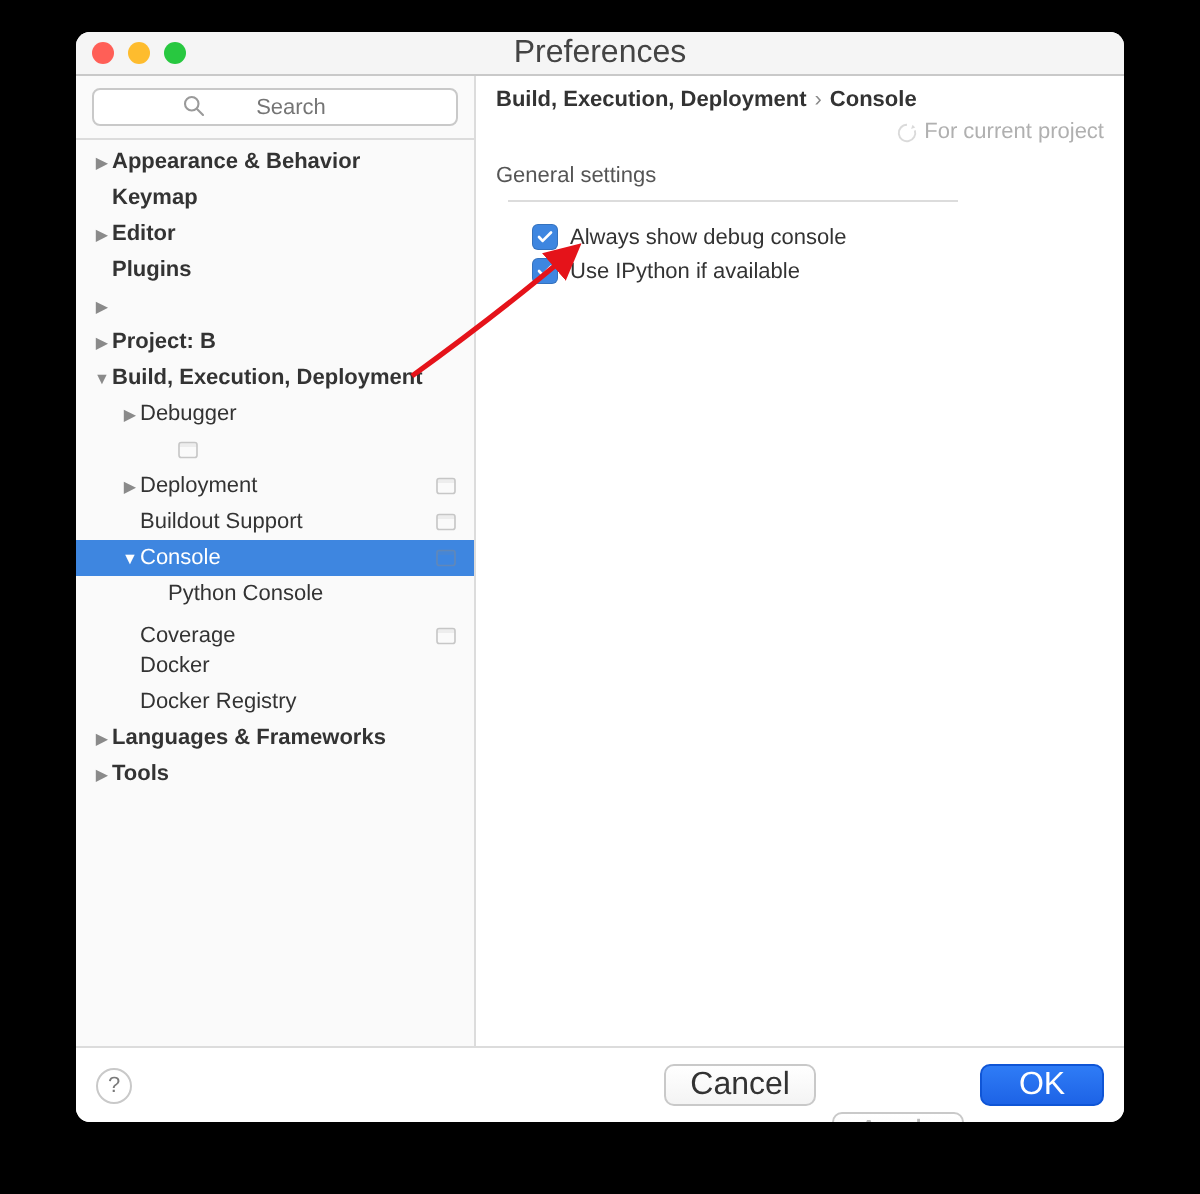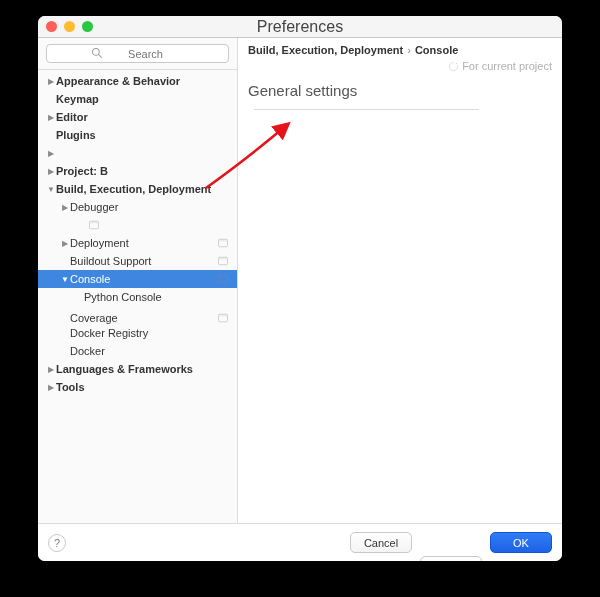--- a/index.html
+++ b/index.html
@@ -85,21 +85,21 @@
     padding:6px 10px 4px 10px;display:flex;align-items:center;gap:4px;
     font-size:11px;flex-wrap:wrap;
   }
   .crumb .strong{font-weight:700;}
   .crumb .sep{color:#888;}
   .crumb .proj{color:var(--text-faint);display:inline-flex;align-items:center;gap:3px;margin-left:auto;}
   .proj .reset-icon{
     width:11px;height:11px;opacity:.55;
   }
   .section-label{
-    padding:6px 10px 2px 10px;font-size:15px;color:#555;
+    padding:6px 10px 2px 10px;font-size:11px;color:#555;
   }
   .section-label .line{
     display:inline-block;border-bottom:1px solid var(--border-light);width:225px;vertical-align:middle;margin-left:6px;
   }
   .settings{
     padding:4px 10px 0 28px;display:flex;flex-direction:column;gap:4px;
   }
   .check-row{display:flex;align-items:center;gap:6px;font-size:11px;}
   .cb{
     width:13px;height:13px;border-radius:3px;background:#3e86e0;
@@ -115,21 +115,21 @@
     background:#fff;
   }
   .help{
     width:18px;height:18px;border:1px solid var(--border);border-radius:50%;
     display:flex;align-items:center;justify-content:center;color:#7a7a7a;font-size:11px;
   }
   .spacer{flex:1;}
   .btn{
     height:21px;min-width:62px;padding:0 12px;border-radius:5px;
     border:1px solid var(--border);background:linear-gradient(#fff,#f4f4f4);
-    font-size:11px;color:#333;display:inline-flex;align-items:center;justify-content:center;
+    font-size:16px;color:#333;display:inline-flex;align-items:center;justify-content:center;
   }
   .btn.disabled{color:#b9b9b9;margin-top:48px;}
   .btn.primary{
     border:1px solid #0f55d6;color:#fff;
     background:linear-gradient(var(--btn-blue),var(--btn-blue-g2));
   }
 
   
   .arrow-annot{
     position:absolute;pointer-events:none;
@@ -232,25 +232,25 @@
           <div class="row" style="padding-left: 22px; align-items: flex-end;">
             <span class="disc"></span>
             <span class="lbl">Coverage</span>
             <svg class="badge" viewBox="0 0 16 16">
   <rect x="2" y="3" width="12" height="10" rx="1.5" fill="none" stroke="#8a8a8a" stroke-width="1.1"></rect>
   <rect x="2" y="3" width="12" height="3" fill="#8a8a8a" opacity=".25"></rect>
 </svg>
           </div>
           <div class="row" style="padding-left: 22px;">
             <span class="disc"></span>
+            <span class="lbl">Docker</span>
+          </div>
+          <div class="row" style="padding-left: 22px;">
+            <span class="disc"></span>
             <span class="lbl">Docker Registry</span>
-          </div>
-          <div class="row" style="padding-left: 22px;">
-            <span class="disc"></span>
-            <span class="lbl">Docker</span>
           </div>
           <div class="row bold" style="padding-left: 8px;">
             <span class="disc">▶</span>
             <span class="lbl">Languages &amp; Frameworks</span>
           </div>
           <div class="row bold" style="padding-left: 8px;">
             <span class="disc">▶</span>
             <span class="lbl">Tools</span>
           </div>
         </div>
@@ -268,20 +268,38 @@
           </svg>
           <span>For current project</span>
         </span>
       </div>
 
       <div class="section-label">
         <span>General settings</span>
         <span class="line"></span>
       </div>
 
+      <div class="settings">
+        <label class="check-row">
+          <span class="cb">
+            <svg viewBox="0 0 12 12">
+                <path d="M2 6l2.4 2.6L10 3" fill="none" stroke="#fff" stroke-width="1.8" stroke-linecap="round" stroke-linejoin="round"></path>
+              </svg>
+          </span>
+          <span>Always show debug console</span>
+        </label>
+        <label class="check-row">
+          <span class="cb">
+            <svg viewBox="0 0 12 12">
+                <path d="M2 6l2.4 2.6L10 3" fill="none" stroke="#fff" stroke-width="1.8" stroke-linecap="round" stroke-linejoin="round"></path>
+              </svg>
+          </span>
+          <span>Use IPython if available</span>
+        </label>
+      </div>
 
       <svg class="arrow-annot" viewBox="0 0 110 80">
         <defs>
           <marker id="arw" viewBox="0 0 10 10" refX="8" refY="5" markerWidth="7" markerHeight="7" orient="auto-start-reverse">
             <path d="M0 0 L10 5 L0 10 z" fill="#e5131a"></path>
           </marker>
         </defs>
         <path d="M8 74 Q55 40 90 10" fill="none" stroke="#e5131a" stroke-width="2.6" marker-end="url(#arw)"></path>
       </svg>
     </div>

